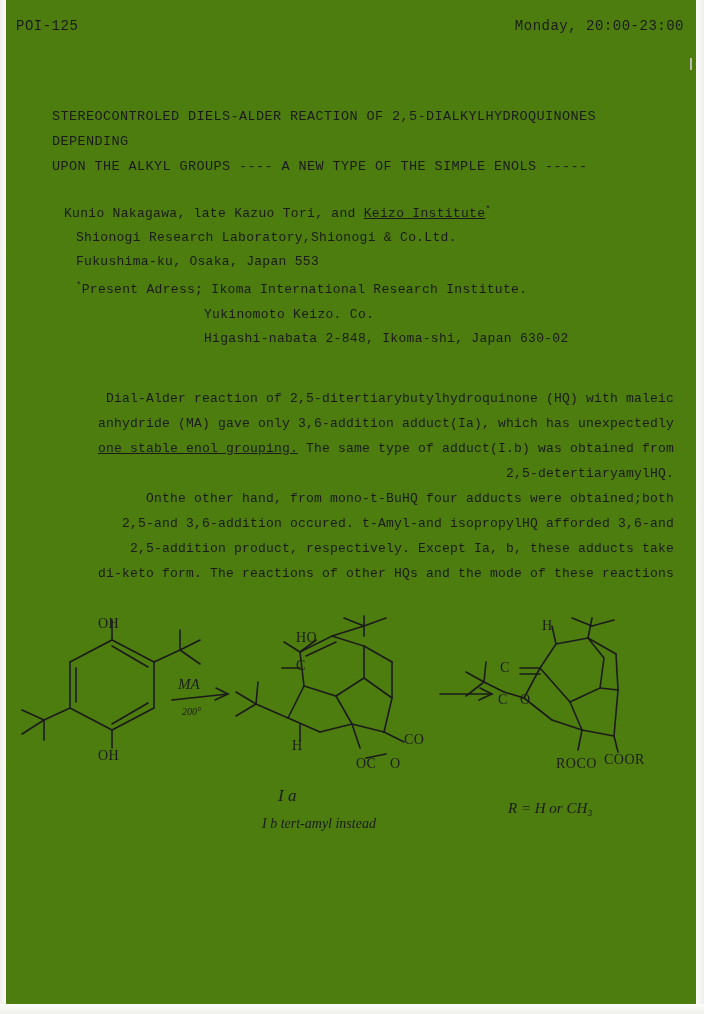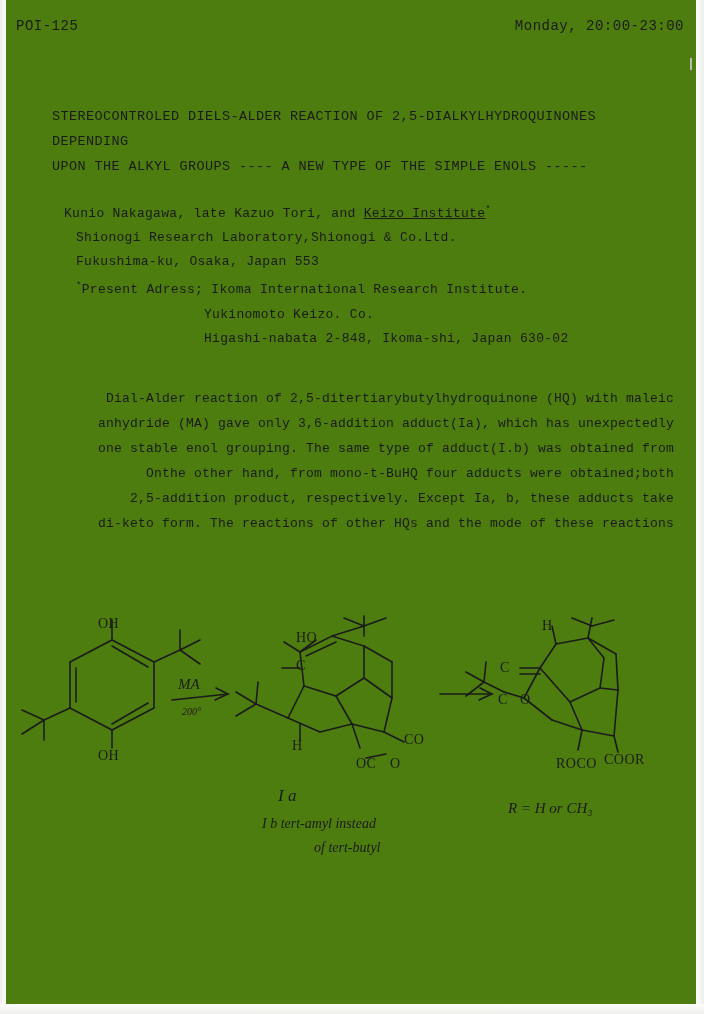--- a/index.html
+++ b/index.html
@@ -90,21 +90,21 @@
     left: 28px;
     top: 386px;
     width: 646px;
     font-size: 13px;
     line-height: 25px;
     letter-spacing: 0.2px;
     text-align: right;
   }
   .abstract p { margin: 0; }
   .abstract .para-indent { text-indent: 34px; }
-  .u { }
+  .u { text-decoration: underline; }
 
   .scheme {
     position: absolute;
     left: 0;
     top: 612px;
     width: 704px;
     height: 270px;
   }
   .scheme svg { display: block; }
   .caption-ia {
@@ -181,21 +181,23 @@
     <div class="indent1">Fukushima-ku, Osaka, Japan 553</div>
     <div class="indent1"><span class="sup">*</span><span>Present Adress; Ikoma International Research Institute.</span></div>
     <div class="indent2">Yukinomoto Keizo. Co.</div>
     <div class="indent3">Higashi-nabata 2-848, Ikoma-shi, Japan 630-02</div>
   </div>
 
   <div class="abstract">
     <p class="para-indent">Dial-Alder reaction of 2,5-ditertiarybutylhydroquinone (HQ) with maleic</p>
     <p>anhydride (MA) gave only 3,6-addition adduct(Ia), which has unexpectedly</p>
     <p><span class="u">one stable enol grouping.</span><span>  The same type of adduct(I.b) was obtained from</span></p>
+    <p>2,5-detertiaryamylHQ.</p>
     <p class="para-indent">Onthe other hand, from mono-t-BuHQ four adducts were obtained;both</p>
+    <p>2,5-and 3,6-addition occured.   t-Amyl-and isopropylHQ afforded 3,6-and</p>
     <p>2,5-addition product, respectively.  Except Ia, b, these adducts take</p>
     <p>di-keto form.  The reactions of other HQs and the mode of these reactions</p>
   </div>
 
   <div class="scheme">
     <svg width="704" height="270" viewBox="0 0 704 270">
       <g stroke="#1b1b1b" stroke-width="1.6" fill="none" stroke-linecap="round">
 
         <polygon points="70,50 112,28 154,50 154,96 112,118 70,96"></polygon>
         <line x1="76" y1="56" x2="76" y2="90"></line>
@@ -304,17 +306,16 @@
   <div class="lbl" style="left:542px; top:618px;">H</div>
   <div class="lbl" style="left:500px; top:660px;">C</div>
   <div class="lbl" style="left:498px; top:692px;">C</div>
   <div class="lbl" style="left:520px; top:692px;">O</div>
   <div class="lbl" style="left:556px; top:756px;">ROCO</div>
   <div class="lbl" style="left:604px; top:752px;">COOR</div>
 
   <div class="caption-ia">I a</div>
   <div class="caption-ib">
     <span>I b tert-amyl instead</span>
-    <span class="l2">of tert-butyl</span>
   </div>
   <div class="caption-r">R = H or CH₃</div>
 
 </div>
 
 </body></html>

